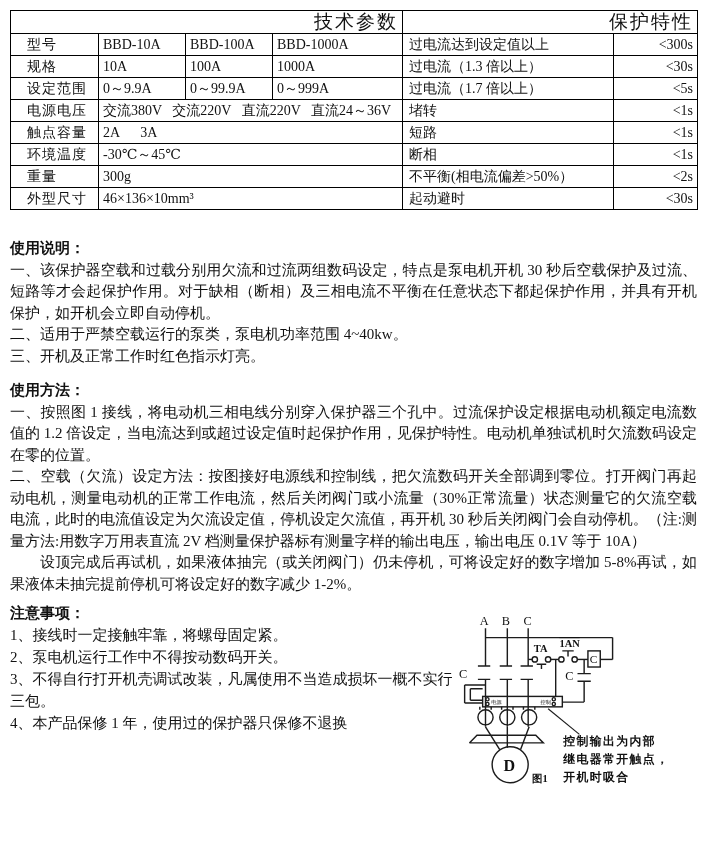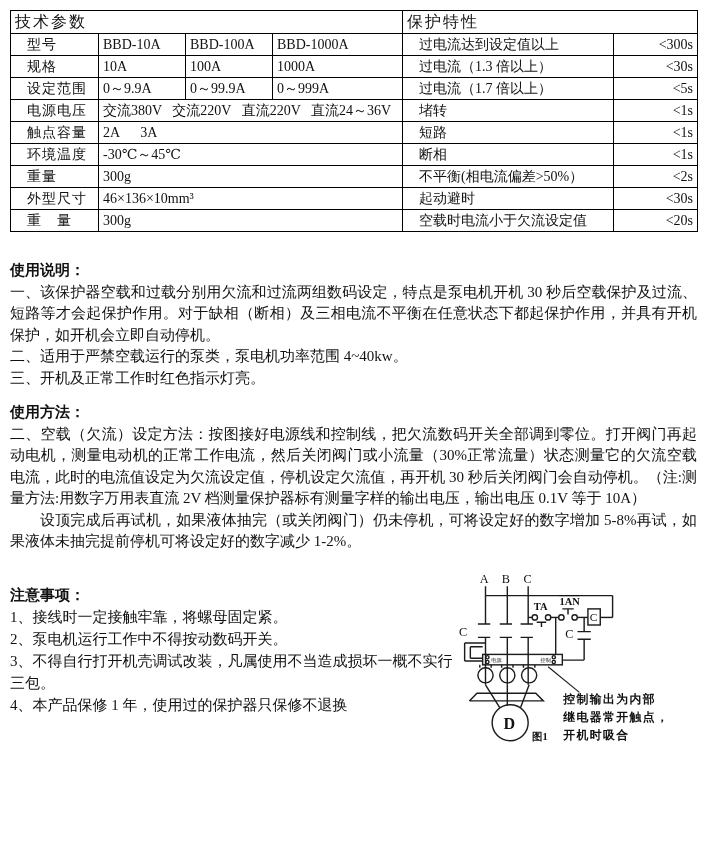--- a/index.html
+++ b/index.html
@@ -8,35 +8,35 @@
     padding:10px 10px 0 10px;background:#ffffff;color:#111;
     font-family:"Liberation Serif","DejaVu Serif",serif;
     position:relative;overflow:hidden;
   }
   
   table.spec{border-collapse:collapse;table-layout:fixed;width:687px;}
   table.spec td{
     border:1px solid #000;font-size:14px;line-height:16px;
     padding:0 4px;height:21px;overflow:hidden;white-space:nowrap;
   }
-  table.spec td.hdr{text-align:left;font-size:16px;height:22px;letter-spacing:2px;}
+  table.spec td.hdr{text-align:right;font-size:19px;height:22px;letter-spacing:2px;}
   table.spec td.lbl{text-align:left;padding-left:16px;letter-spacing:1px;}
   table.spec td.val{text-align:left;}
   table.spec td.merged{text-align:left;white-space:pre;}
-  table.spec td.prot{text-align:left;padding-left:16px;}
+  table.spec td.prot{text-align:left;padding-left:6px;}
   table.spec td.time{text-align:right;padding-left:6px;}
   
   .sec-heading{font-size:15px;font-weight:bold;margin:0;line-height:21px;}
   .sec p{margin:0;font-size:15px;line-height:21.5px;text-align:justify;}
   .sec p.indent{text-indent:2em;}
   .sec1{margin-top:28px;}
   .sec2{margin-top:13px;}
   
   .bottom{display:flex;margin-top:7px;}
-  .notes{width:448px;margin-top:24px;}
+  .notes{width:448px;}
   .notes p{margin:0;font-size:15px;line-height:22px;}
   .figure{width:239px;margin-top:2px;}
   svg text{font-family:"Liberation Serif","DejaVu Serif",serif;fill:#111;}
 </style>
 </head>
 <body>
 
 <div class="page">
 
   <table class="spec">
@@ -100,38 +100,33 @@
       <td class="merged" colspan="3">300g</td>
       <td class="prot">不平衡(相电流偏差&gt;50%）</td>
       <td class="time">&lt;2s</td>
     </tr>
     <tr>
       <td class="lbl">外型尺寸</td>
       <td class="merged" colspan="3">46×136×10mm³</td>
       <td class="prot">起动避时</td>
       <td class="time">&lt;30s</td>
     </tr>
-    <tr>
-      <td class="lbl">重　量</td>
-      <td class="merged" colspan="3">300g</td>
-      <td class="prot">空载时电流小于欠流设定值</td>
-      <td class="time">&lt;20s</td>
-    </tr>
   </tbody>
     </table>
 
   <div class="sec sec1">
     <p class="sec-heading">使用说明：</p>
     <p>一、该保护器空载和过载分别用欠流和过流两组数码设定，特点是泵电机开机 30 秒后空载保护及过流、短路等才会起保护作用。对于缺相（断相）及三相电流不平衡在任意状态下都起保护作用，并具有开机保护，如开机会立即自动停机。</p>
     <p>二、适用于严禁空载运行的泵类，泵电机功率范围 4~40kw。</p>
     <p>三、开机及正常工作时红色指示灯亮。</p>
   </div>
 
   <div class="sec sec2">
     <p class="sec-heading">使用方法：</p>
+    <p>一、按照图 1 接线，将电动机三相电线分别穿入保护器三个孔中。过流保护设定根据电动机额定电流数值的 1.2 倍设定，当电流达到或超过设定值时起保护作用，见保护特性。电动机单独试机时欠流数码设定在零的位置。</p>
     <p>二、空载（欠流）设定方法：按图接好电源线和控制线，把欠流数码开关全部调到零位。打开阀门再起动电机，测量电动机的正常工作电流，然后关闭阀门或小流量（30%正常流量）状态测量它的欠流空载电流，此时的电流值设定为欠流设定值，停机设定欠流值，再开机 30 秒后关闭阀门会自动停机。（注:测量方法:用数字万用表直流 2V 档测量保护器标有测量字样的输出电压，输出电压 0.1V 等于 10A）</p>
     <p class="indent">设顶完成后再试机，如果液体抽完（或关闭阀门）仍未停机，可将设定好的数字增加 5-8%再试，如果液体未抽完提前停机可将设定好的数字减少 1-2%。</p>
   </div>
 
   <div class="bottom">
     <div class="notes">
       <p class="sec-heading">注意事项：</p>
       <p>1、接线时一定接触牢靠，将螺母固定紧。</p>
       <p>2、泵电机运行工作中不得按动数码开关。</p>
       <p>3、不得自行打开机壳调试改装，凡属使用不当造成损坏一概不实行三包。</p>

